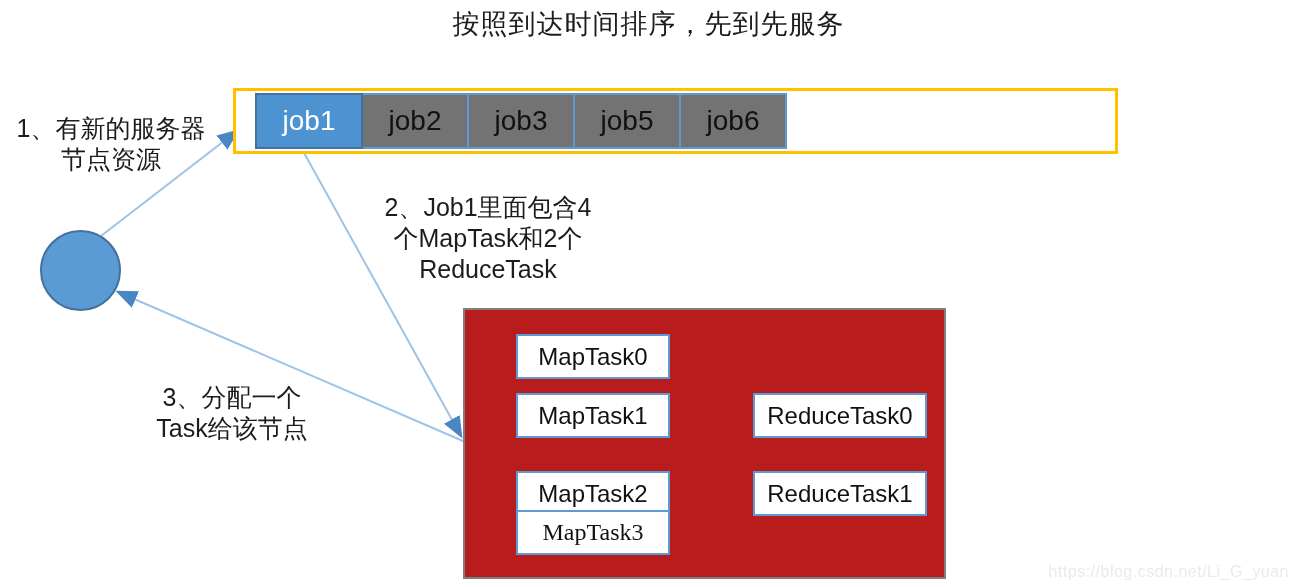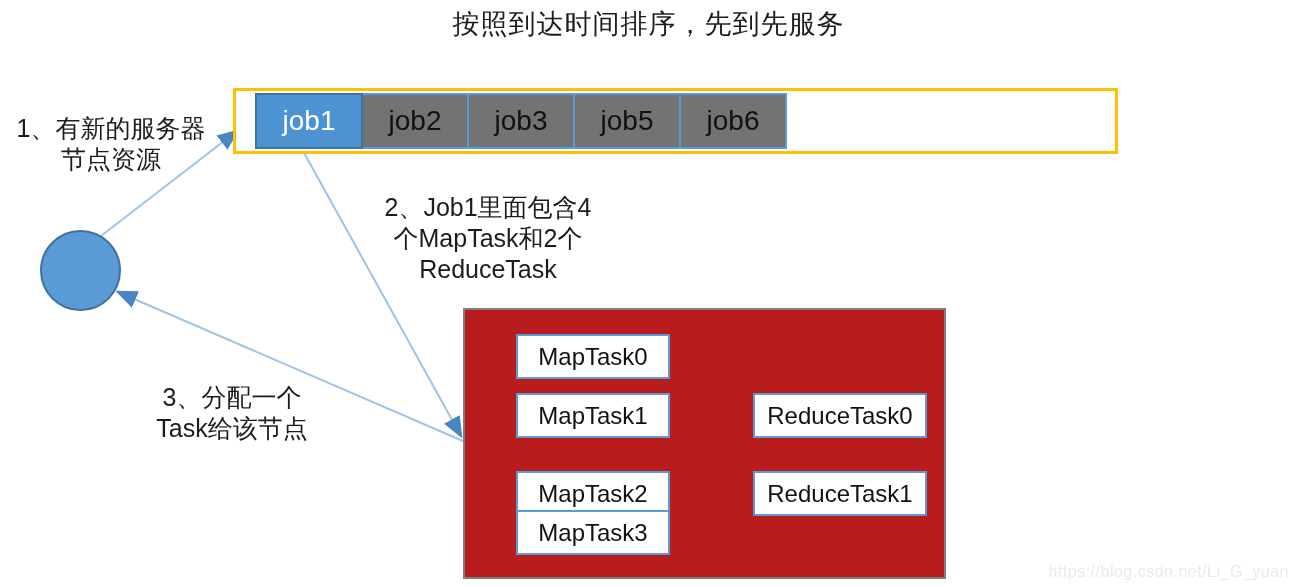--- a/index.html
+++ b/index.html
@@ -112,21 +112,21 @@
     align-items: center;
     justify-content: center;
     font-size: 24px;
     color: #111111;
   }
   .map-task    { left: 51px;  width: 154px; height: 45px; }
   .reduce-task { left: 288px; width: 174px; height: 45px; }
   .row-0 { top: 24px; }
   .row-1 { top: 83px; }
   .row-2 { top: 137px; margin-top: 24px; }
-  .row-3 { top: 200px; }
+  .row-3 { top: 200px; font-family: Liberation Serif, serif; }
 
   
   .arrow-layer {
     position: absolute;
     left: 0; top: 0;
     width: 1297px;
     height: 587px;
     pointer-events: none;
   }
 

